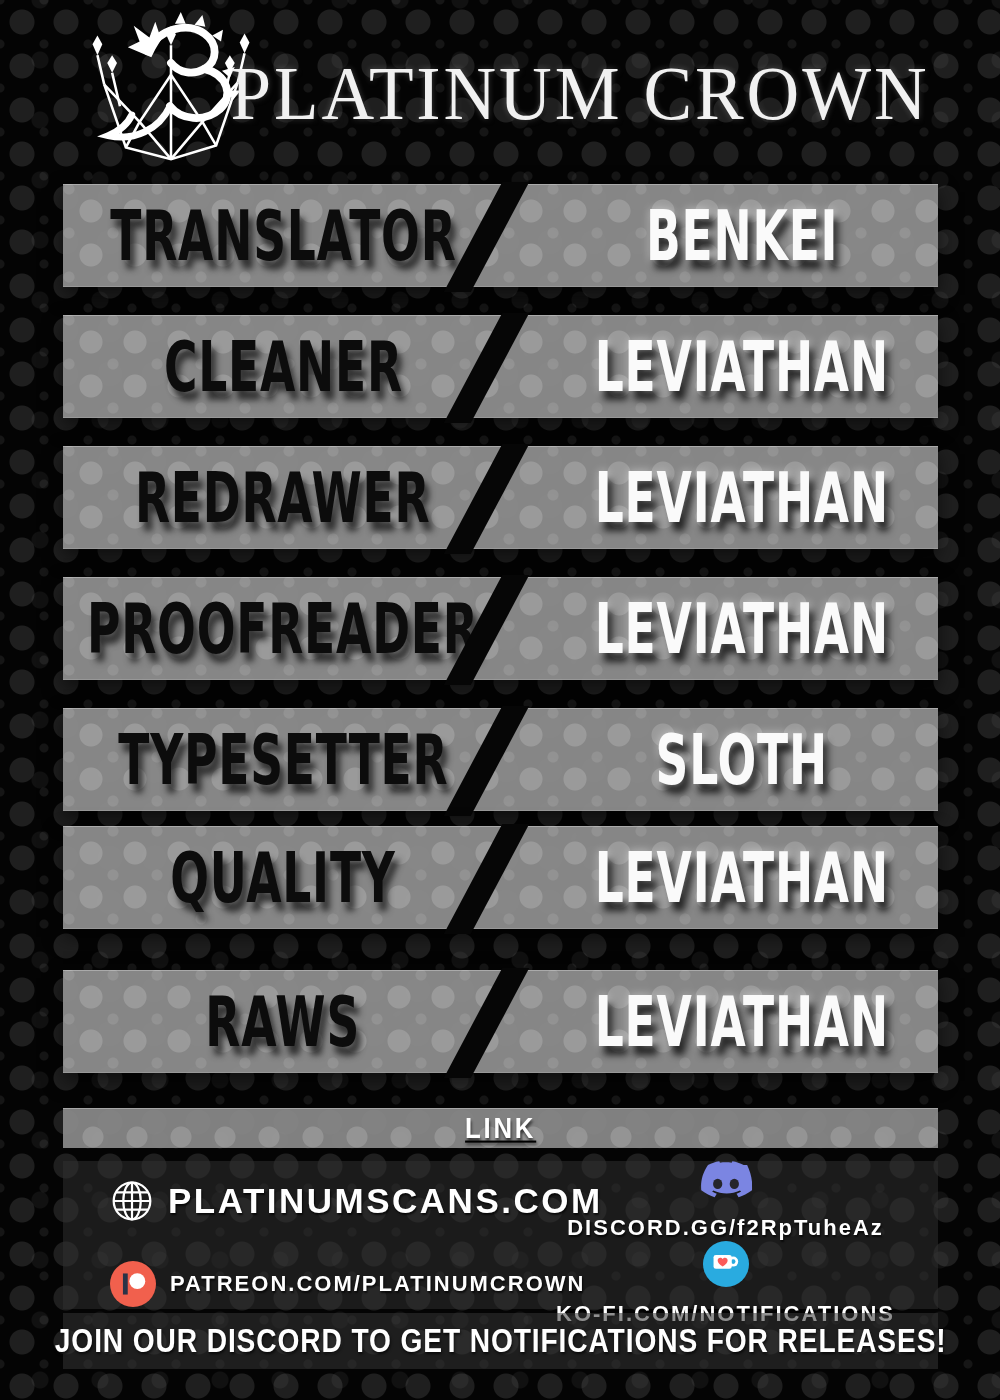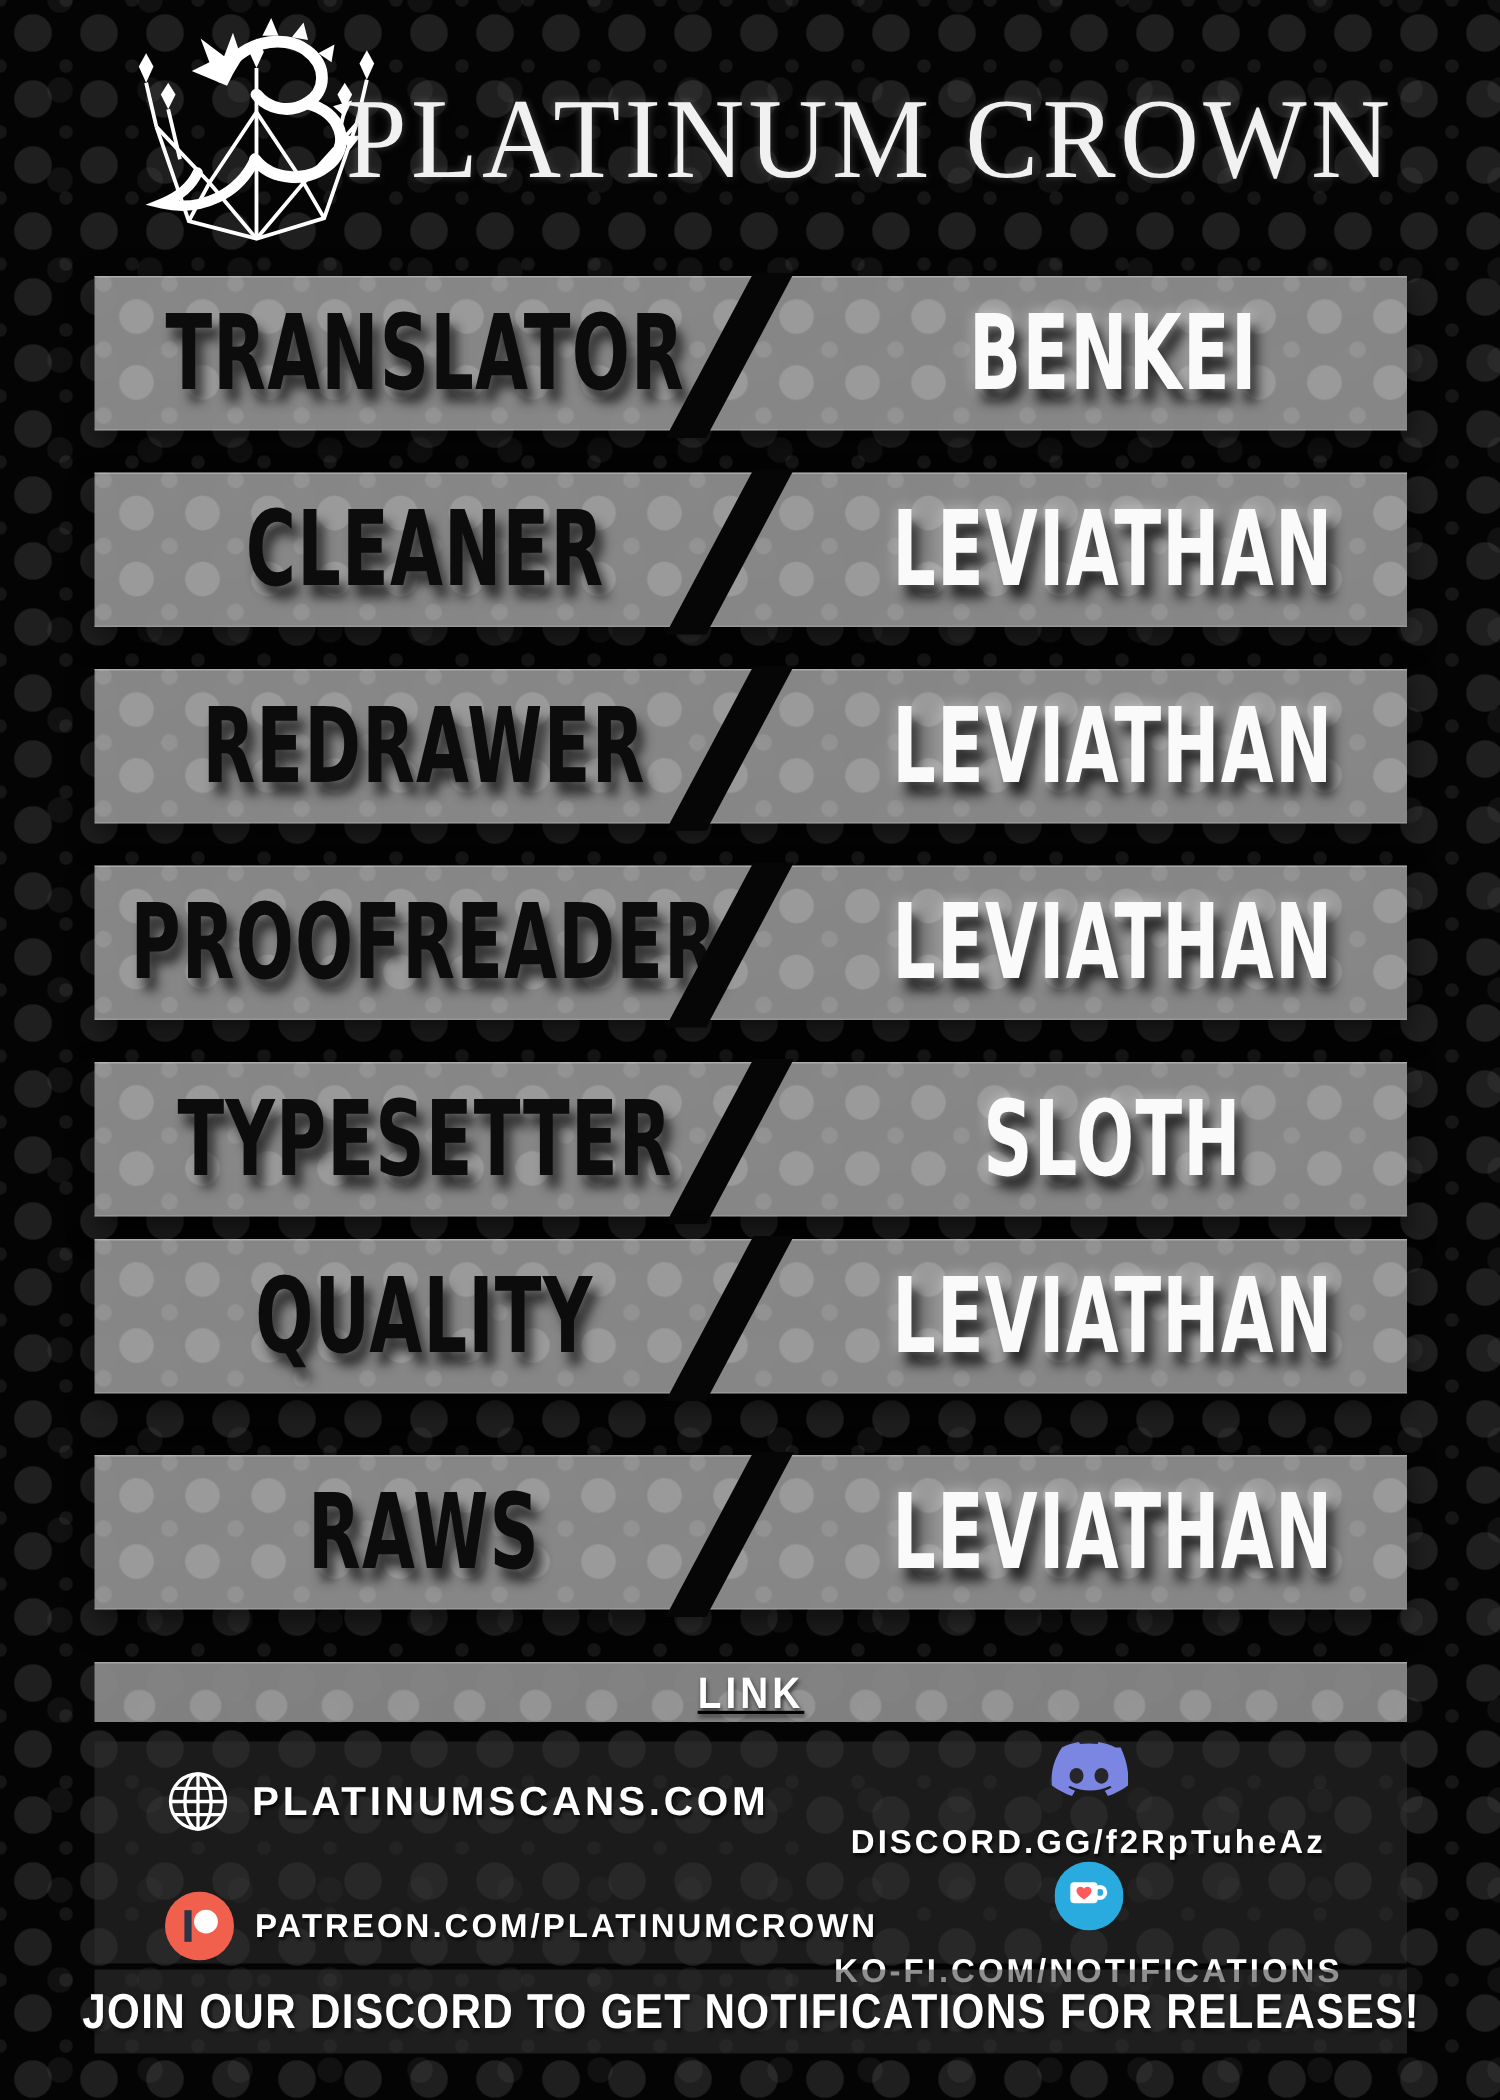--- a/index.html
+++ b/index.html
@@ -79,21 +79,21 @@
     background:rgba(48,48,48,0.55);
     display:grid;grid-template-columns:450px 1fr;grid-template-rows:1fr 1fr;
     align-items:center;padding:0;box-sizing:border-box;
   }
   .link-item{display:flex;align-items:center;gap:14px;padding-left:47px;cursor:pointer;}
   .link-item.col2{padding-left:0;flex-direction:column;}
   .link-label{
     font-weight:700;color:#ffffff;letter-spacing:2.5px;white-space:nowrap;
     text-shadow:1px 2px 2px rgba(0,0,0,0.7);
   }
-  .link-label.big{font-size:27px;}
+  .link-label.big{font-size:35px;}
   .link-label.med{font-size:22px;letter-spacing:2px;}
   .icon{flex:0 0 auto;display:block;}
 
   
   .banner{
     position:absolute;left:63px;top:1313px;width:875px;height:56px;
     background:rgba(52,52,52,0.55);
     display:flex;align-items:center;justify-content:center;
   }
   .banner span{

